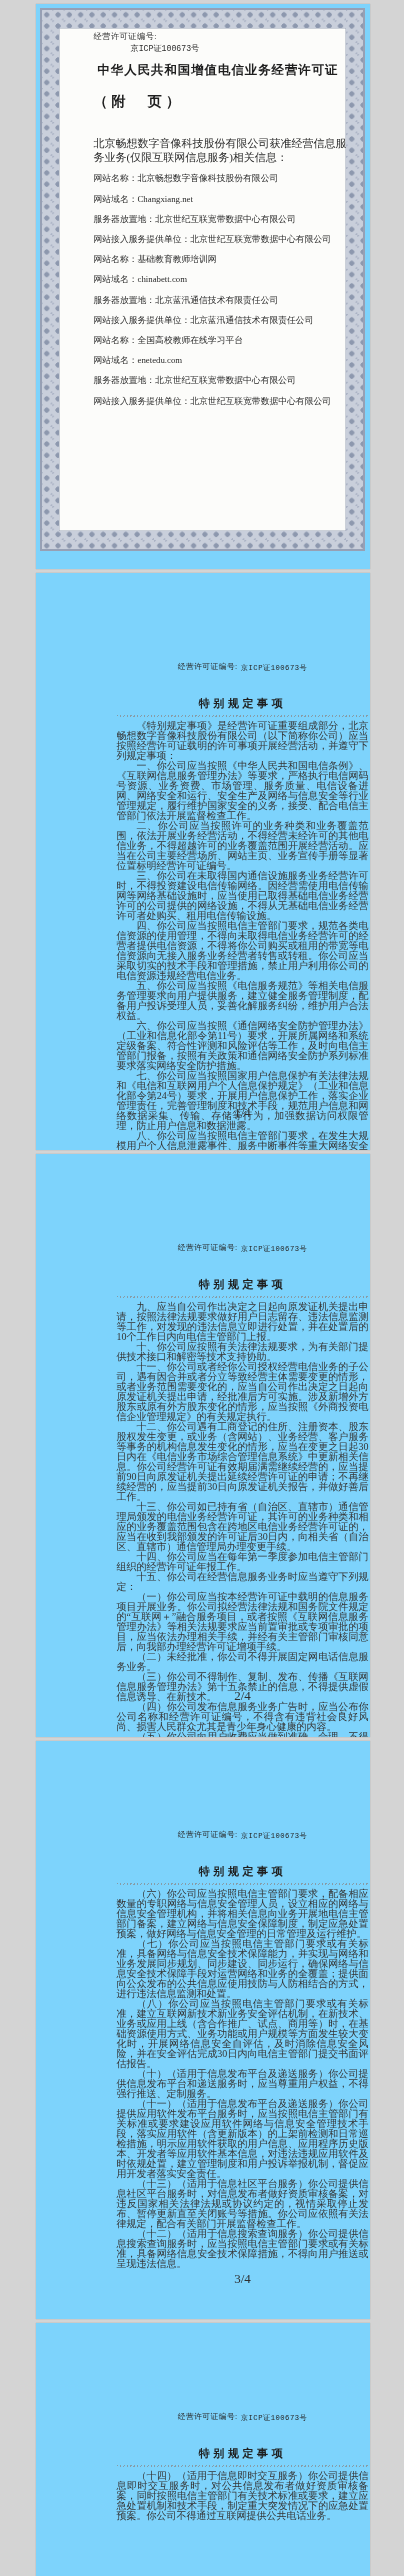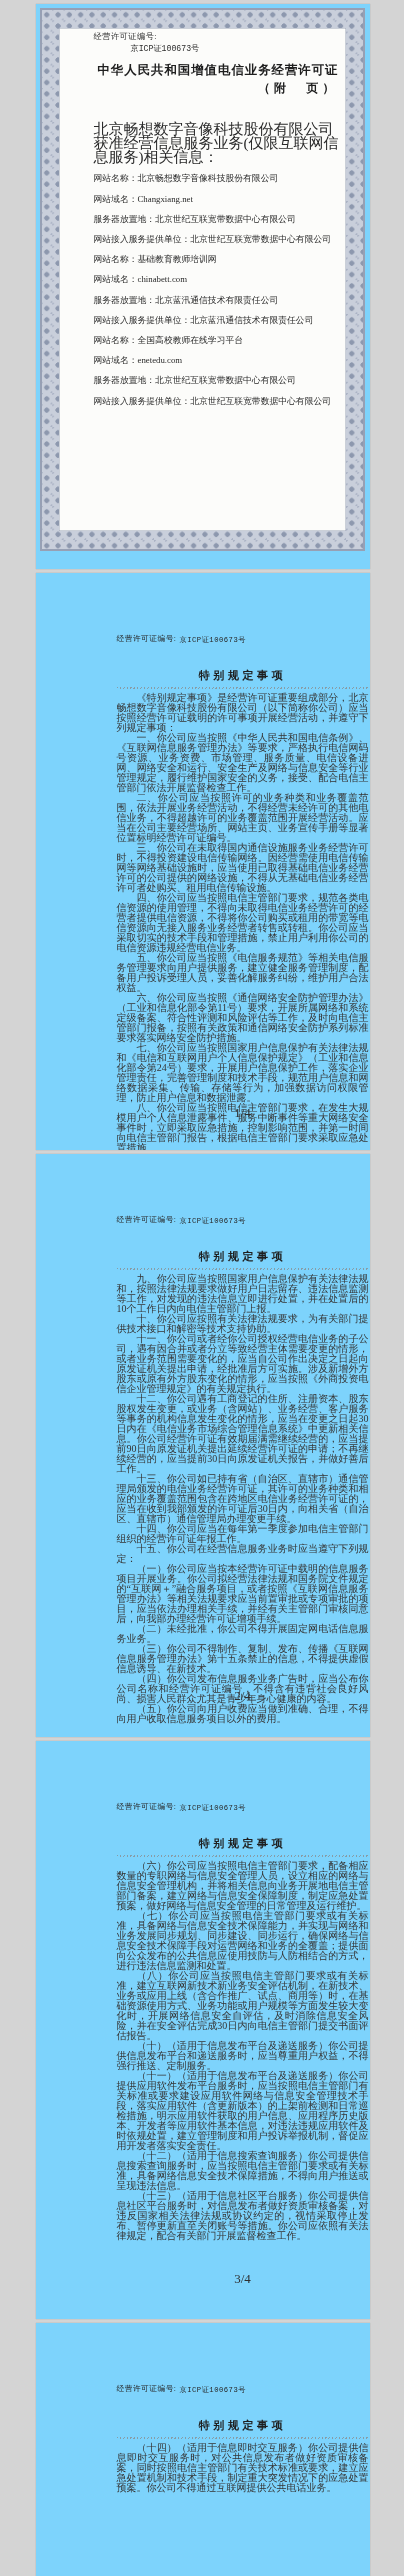--- a/index.html
+++ b/index.html
@@ -41,35 +41,35 @@
   .cert-content{
     position:absolute;left:58px;top:27px;right:31px;bottom:10.3px;
   }
   .cert-licenseno-label{font-size:8.2px;color:#2e2e2e;letter-spacing:0.5px;}
   .cert-licenseno-value{display:block;margin:1px 0 0 37px;font-size:8.2px;color:#2e2e2e;font-family:"Liberation Mono","DejaVu Sans Mono",monospace;}
   .cert-title{
     margin-top:8.2px;text-align:right;font-size:12.4px;font-weight:bold;
     color:#1f1f1f;letter-spacing:1px;
   }
   .cert-subtitle{
-    margin-top:1px;text-align:right;font-size:12px;font-weight:bold;
+    margin-top:14px;text-align:left;font-size:14px;font-weight:bold;
     color:#1f1f1f;letter-spacing:4.1px;
   }
   .cert-body{margin-top:25px;width:253px;}
-  .cert-intro{font-size:15px;line-height:14px;color:#2a2a2a;margin-bottom:7.2px;margin-top:16px;}
+  .cert-intro{font-size:11px;line-height:14px;color:#2a2a2a;margin-bottom:7.2px;margin-top:16px;}
   .cert-entry{font-size:8.8px;line-height:14px;color:#2a2a2a;margin-bottom:6.2px;}
   .cert-entry .lbl{color:#2a2a2a;}
 
   
   .page.sp2{height:577px;}
   .page.sp3{height:583px;}
   .page.sp4{height:578px;}
   .page.sp5{height:549px;}
   .sp-content{margin-left:81px;width:252px;position:relative;}
-  .sp-header{padding-top:61px;font-size:7.7px;color:#262626;letter-spacing:0.5px;}
+  .sp-header{padding-top:89px;font-size:7.7px;color:#262626;letter-spacing:0.5px;text-align:center;}
   .sp-header .num{font-size:7.2px;margin-left:3.1px;position:relative;top:1px;font-family:"Liberation Mono","DejaVu Sans Mono",monospace;color:#262626;}
   .sp-title{
     margin-top:24px;text-align:center;font-size:11px;font-weight:bold;
     letter-spacing:3.6px;color:#1f1f1f;
   }
   .sp-rule{
     margin-top:3.6px;height:2.1px;
     background:repeating-linear-gradient(115deg,#8a8a8a 0 1px,rgba(0,0,0,0) 1px 3.1px);
     opacity:.75;
   }
@@ -147,21 +147,21 @@
   </div>
 
   <div class="page sp3">
     <div class="sp-content">
       <div class="sp-header">
         <span>经营许可证编号:</span><span class="num">京ICP证100673号</span>
       </div>
       <div class="sp-title">特别规定事项</div>
       <div class="sp-rule"></div>
       <div class="sp-body">
-        <p>九、你公司应当按照国家用户信息保护有关法律法规和，按照法律法规要求做好用户日志留存、违法信息监测等工作，对发现的违法信息立即进行处置，并在处置后的10个工作日内向电信主管部门上报。</p>
+        <p>九、应当自公司作出决定之日起向原发证机关提出申请，按照法律法规要求做好用户日志留存、违法信息监测等工作，对发现的违法信息立即进行处置，并在处置后的10个工作日内向电信主管部门上报。</p>
         <p>十、你公司应按照有关法律法规要求，为有关部门提供技术接口和解密等技术支持协助。</p>
         <p>十一、你公司或者经你公司授权经营电信业务的子公司，遇有因合并或者分立等致经营主体需要变更的情形，或者业务范围需要变化的，应当自公司作出决定之日起向原发证机关提出申请，经批准后方可实施。涉及新增外方股东或原有外方股东变化的情形，应当按照《外商投资电信企业管理规定》的有关规定执行。</p>
         <p>十二、你公司遇有工商登记的住所、注册资本、股东股权发生变更，或业务（含网站）、业务经营、客户服务等事务的机构信息发生变化的情形，应当在变更之日起30日内在《电信业务市场综合管理信息系统》中更新相关信息。你公司经营许可证有效期届满需继续经营的，应当提前90日向原发证机关提出延续经营许可证的申请；不再继续经营的，应当提前30日向原发证机关报告，并做好善后工作。</p>
         <p>十三、你公司如已持有省（自治区、直辖市）通信管理局颁发的电信业务经营许可证，其许可的业务种类和相应的业务覆盖范围包含在跨地区电信业务经营许可证的，应当在收到我部颁发的许可证后30日内，向相关省（自治区、直辖市）通信管理局办理变更手续。</p>
         <p>十四、你公司应当在每年第一季度参加电信主管部门组织的经营许可证年报工作。</p>
         <p>十五、你公司在经营信息服务业务时应当遵守下列规定：</p>
         <p>（一）你公司应当按本经营许可证中载明的信息服务项目开展业务。你公司拟经营法律法规和国务院文件规定的“互联网＋”融合服务项目，或者按照《互联网信息服务管理办法》等相关法规要求应当前置审批或专项审批的项目，应当依法办理相关手续，并经有关主管部门审核同意后，向我部办理经营许可证增项手续。</p>
         <p>（二）未经批准，你公司不得开展固定网电话信息服务业务。</p>
         <p>（三）你公司不得制作、复制、发布、传播《互联网信息服务管理办法》第十五条禁止的信息，不得提供虚假信息诱导、在新技术。</p>
         <p>（四）你公司发布信息服务业务广告时，应当公布你公司名称和经营许可证编号，不得含有违背社会良好风尚、损害人民群众尤其是青少年身心健康的内容。</p>
@@ -177,22 +177,22 @@
         <span>经营许可证编号:</span><span class="num">京ICP证100673号</span>
       </div>
       <div class="sp-title">特别规定事项</div>
       <div class="sp-rule"></div>
       <div class="sp-body">
         <p>（六）你公司应当按照电信主管部门要求，配备相应数量的专职网络与信息安全管理人员，设立相应的网络与信息安全管理机构，并将相关信息向业务开展地电信主管部门备案，建立网络与信息安全保障制度，制定应急处置预案，做好网络与信息安全管理的日常管理及运行维护。</p>
         <p>（七）你公司应当按照电信主管部门要求或有关标准，具备网络与信息安全技术保障能力，并实现与网络和业务发展同步规划、同步建设、同步运行，确保网络与信息安全技术保障手段对运营网络和业务的全覆盖；提供面向公众发布的公共信息应使用技防与人防相结合的方式，进行违法信息监测和处置。</p>
         <p>（八）你公司应当按照电信主管部门要求或有关标准，建立互联网新技术新业务安全评估机制，在新技术、业务或应用上线（含合作推广、试点、商用等）时，在基础资源使用方式、业务功能或用户规模等方面发生较大变化时，开展网络信息安全自评估，及时消除信息安全风险，并在安全评估完成30日内向电信主管部门提交书面评估报告。</p>
         <p>（十）（适用于信息发布平台及递送服务）你公司提供信息发布平台和递送服务时，应当尊重用户权益，不得强行推送、定制服务。</p>
         <p>（十一）（适用于信息发布平台及递送服务）你公司提供应用软件发布平台服务时，应当按照电信主管部门有关标准或要求建设应用软件网络与信息安全管理技术手段，落实应用软件（含更新版本）的上架前检测和日常巡检措施，明示应用软件获取的用户信息、应用程序历史版本、开发者等应用软件基本信息，对违法违规应用软件及时依规处置，建立管理制度和用户投诉举报机制，督促应用开发者落实安全责任。</p>
+        <p>（十三）（适用于信息社区平台服务）你公司提供信息社区平台服务时，对信息发布者做好资质审核备案，对违反国家相关法律法规或协议约定的，视情采取停止发布、暂停更新直至关闭账号等措施。你公司应依照有关法律规定，配合有关部门开展监督检查工作。</p>
         <p>（十二）（适用于信息搜索查询服务）你公司提供信息搜索查询服务时，应当按照电信主管部门要求或有关标准，具备网络信息安全技术保障措施，不得向用户推送或呈现违法信息。</p>
-        <p>（十三）（适用于信息社区平台服务）你公司提供信息社区平台服务时，对信息发布者做好资质审核备案，对违反国家相关法律法规或协议约定的，视情采取停止发布、暂停更新直至关闭账号等措施。你公司应依照有关法律规定，配合有关部门开展监督检查工作。</p>
       </div>
     </div>
     <div class="sp-pagenum">3/4</div>
   </div>
 
   <div class="page sp5">
     <div class="sp-content">
       <div class="sp-header">
         <span>经营许可证编号:</span><span class="num">京ICP证100673号</span>
       </div>

